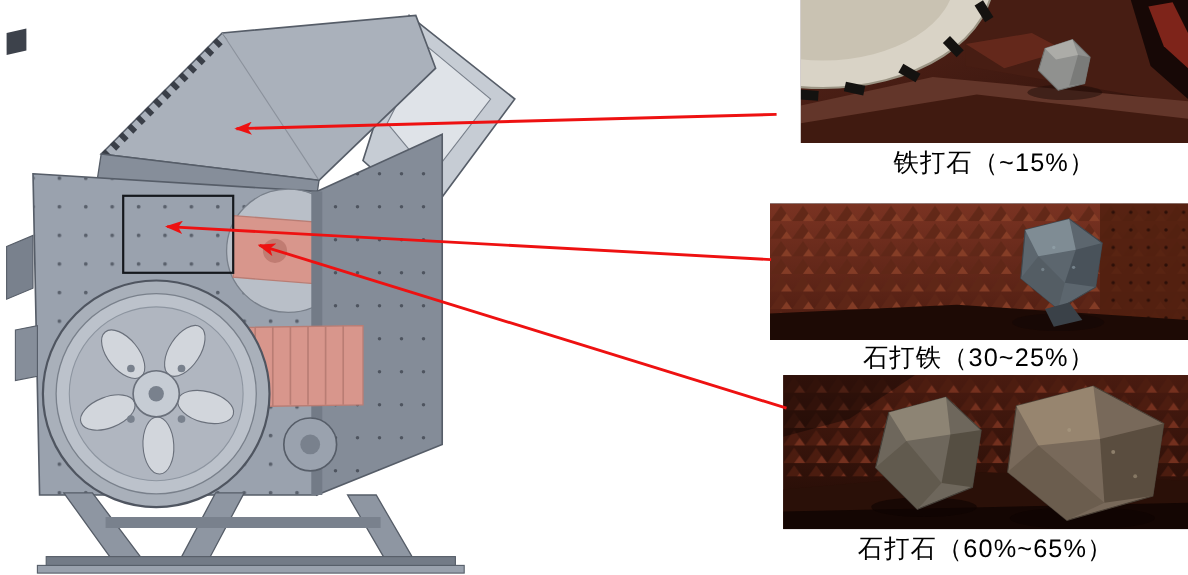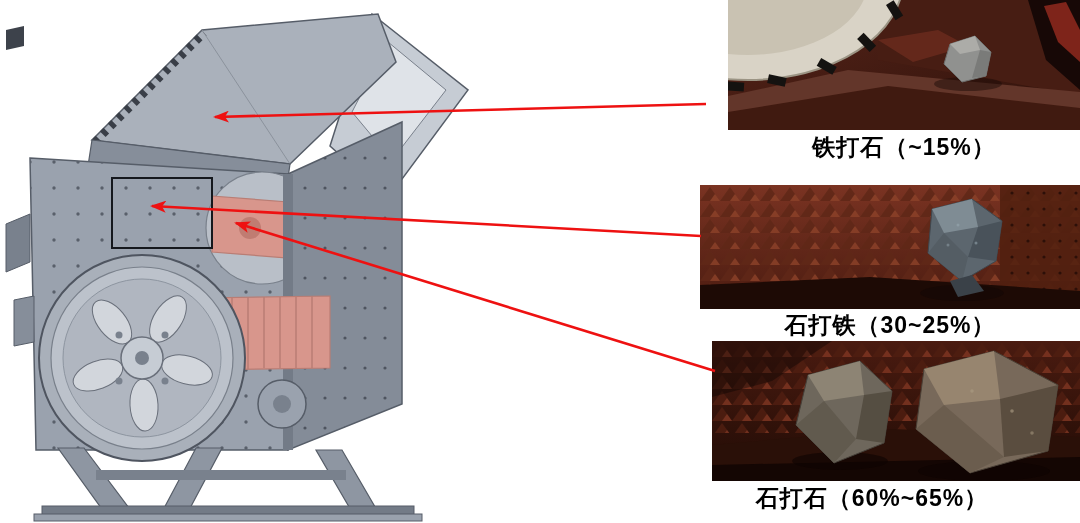--- a/index.html
+++ b/index.html
@@ -5,21 +5,21 @@
   html,body{margin:0;padding:0;}
   body{
     width:1080px;height:523px;position:relative;overflow:hidden;
     background:#ffffff;
     font-family:"Liberation Sans","DejaVu Sans",sans-serif;
   }
   .abs{position:absolute;}
   .inset{position:absolute;overflow:hidden;background:#2e110a;}
   .caption{
     position:absolute;text-align:center;
-    font-weight:bold;font-size:23px;color:#000;
+    font-weight:normal;font-size:23px;color:#000;
     letter-spacing:1px;line-height:1.1;
   }
   svg{display:block;}
   #arrow-layer{position:absolute;left:0;top:0;z-index:6;pointer-events:none;}
   .inset svg{width:100%;height:100%;}
 </style>
 </head>
 <body>
 
 <div class="abs" style="left:0;top:0;width:500px;height:523px;">
@@ -211,21 +211,21 @@
     <polygon points="212,28 282,10 346,44 336,110 258,132 204,88" fill="#78695a" stroke="#4a4036"></polygon>
     <polygon points="212,28 282,10 288,58 232,64" fill="#97856f"></polygon>
     <polygon points="288,58 346,44 336,110 292,116" fill="#5a4d3f"></polygon>
     <polygon points="204,88 232,64 292,116 258,132" fill="#6b5d4e"></polygon>
     <circle cx="300" cy="70" r="1.8" fill="#b0a188" opacity="0.6"></circle>
     <circle cx="260" cy="50" r="1.8" fill="#b0a188" opacity="0.5"></circle>
     <circle cx="320" cy="92" r="1.8" fill="#b0a188" opacity="0.5"></circle>
   </g>
 </svg>
 </div>
-<div class="caption" style="left:688px;top:486px;width:368px;">石打石（60%~65%）</div>
+<div class="caption" style="left:712px;top:486px;width:368px;">石打石（60%~65%）</div>
 
 <svg id="arrow-layer" width="1080" height="523" viewBox="0 0 1080 523">
   <defs>
     <marker id="ah" markerWidth="16" markerHeight="12" refX="14" refY="6" orient="auto" markerUnits="userSpaceOnUse">
       <polygon points="0,0 16,6 0,12 4,6" fill="#ee1111"></polygon>
     </marker>
   </defs>
   <line x1="706" y1="104" x2="215" y2="117" stroke="#ee1111" stroke-width="2.6" marker-end="url(#ah)"></line>
   <line x1="701" y1="236" x2="152" y2="206" stroke="#ee1111" stroke-width="2.6" marker-end="url(#ah)"></line>
   <line x1="715" y1="371" x2="236" y2="223" stroke="#ee1111" stroke-width="2.6" marker-end="url(#ah)"></line>

